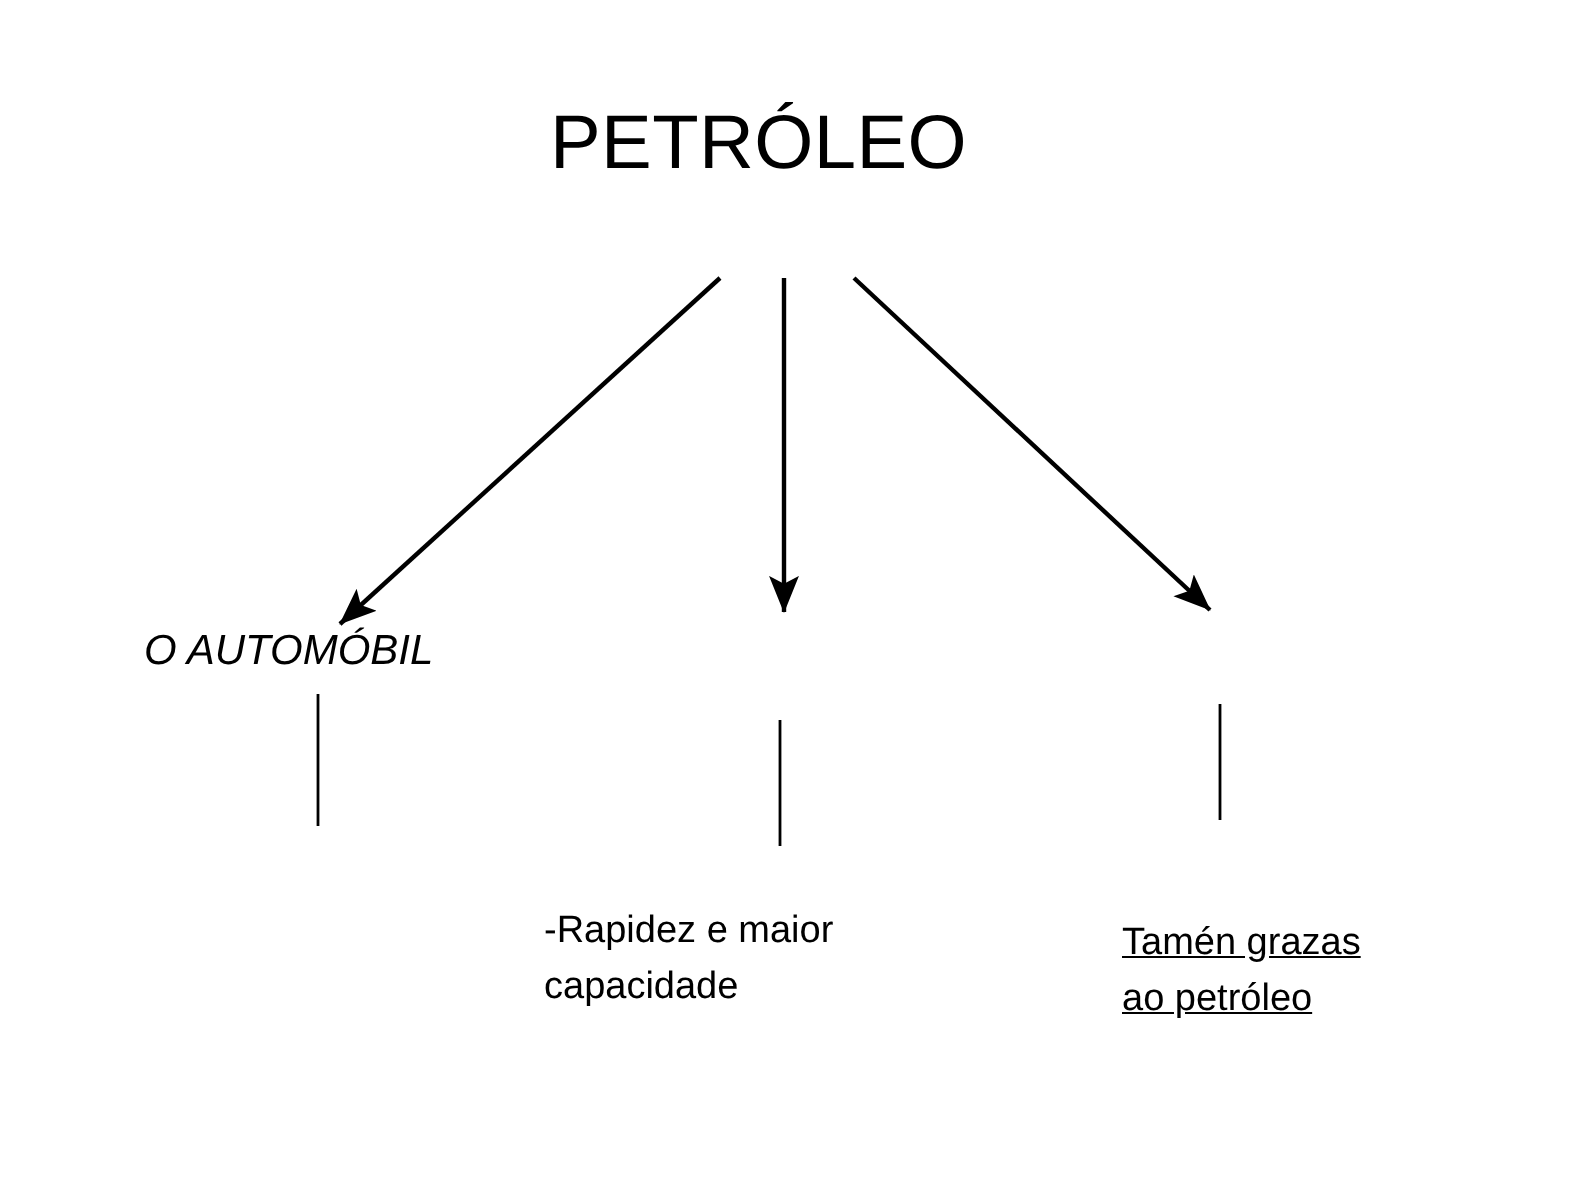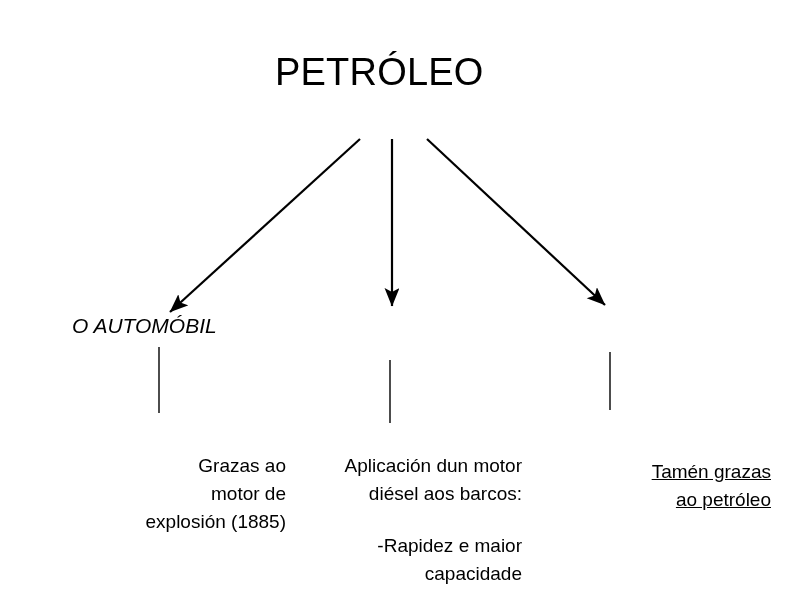--- a/index.html
+++ b/index.html
@@ -11,21 +11,20 @@
   body {
     font-family: "Liberation Sans", sans-serif;
     color: #000000;
   }
   #slide {
     position: relative;
     width: 794px;
     height: 595px;
     background: #ffffff;
     overflow: hidden;
-    text-align: right;
   }
   #connectors {
     position: absolute;
     left: 0;
     top: 0;
     width: 794px;
     height: 595px;
     pointer-events: none;
   }
   .txt {
@@ -89,29 +88,22 @@
 
     <line x1="610" y1="352" x2="610" y2="410" stroke="#000000" stroke-width="1.4"></line>
   </svg>
 
   <div class="txt" id="title">PETRÓLEO</div>
 
   <div class="txt node-label" id="label-automobil">O AUTOMÓBIL</div>
 
 
 
-  <div class="body-block" id="body-left">
-    <p>Grazas ao
-motor de
-explosión (1885)</p>
-  </div>
 
   <div class="body-block" id="body-middle">
-    <p>Aplicación dun motor
-diésel aos barcos:</p>
     <p>-Rapidez e maior
 capacidade</p>
   </div>
 
   <div class="body-block" id="body-right">
     <p>Tamén grazas
 ao petróleo</p>
   </div>
 
 </div>

